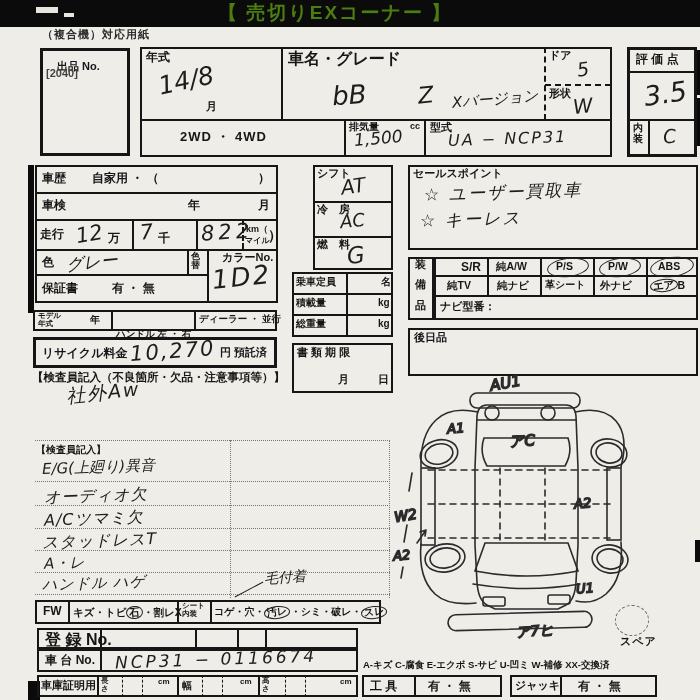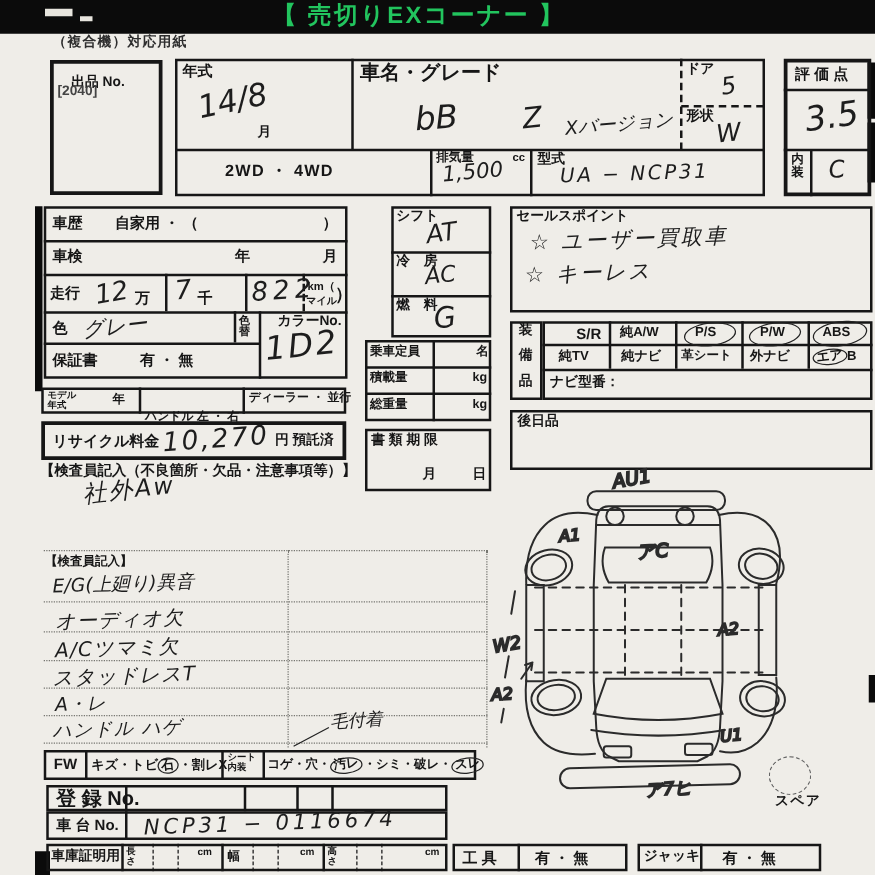--- a/index.html
+++ b/index.html
@@ -27,21 +27,21 @@
   .topbar { position:absolute; left:0; top:0; width:700px; height:27px; background:#0b0b0b; }
   .stack { display:block; }
   svg text.hwm { font-family:"DejaVu Sans",sans-serif; font-style:italic; fill:#1d1d1d; }
 </style>
 </head>
 <body>
 
 <div class="sheet">
 
   <div class="topbar">
-    <span class="p" style="left:218px;top:3px;font-size:19px;color:#22c55e;letter-spacing:2px;">【 売切りEXコーナー 】</span>
+    <span class="p" style="left:218px;top:3px;font-size:19px;color:#4d7c0f;letter-spacing:2px;">【 売切りEXコーナー 】</span>
     <span class="white" style="left:36px;top:7px;width:22px;height:6px;"></span>
     <span class="white" style="left:64px;top:13px;width:10px;height:4px;"></span>
   </div>
 
   <span class="black" style="left:28px;top:165px;width:6px;height:148px;"></span>
   <span class="black" style="left:694px;top:50px;width:6px;height:45px;"></span>
   <span class="black" style="left:694px;top:98px;width:6px;height:48px;"></span>
   <span class="black" style="left:695px;top:540px;width:5px;height:22px;"></span>
   <span class="black" style="left:28px;top:681px;width:12px;height:19px;"></span>
 
@@ -281,20 +281,21 @@
 
   <div class="box" style="left:362px;top:675px;width:140px;height:22px;"></div>
   <span class="vl" style="left:414px;top:675px;height:22px;"></span>
   <span class="p" style="left:370px;top:680px;font-size:12px;">工 具</span>
   <span class="p" style="left:428px;top:680px;font-size:12px;">有 ・ 無</span>
   <div class="box" style="left:510px;top:675px;width:147px;height:22px;"></div>
   <span class="vl" style="left:560px;top:675px;height:22px;"></span>
   <span class="p" style="left:515px;top:680px;font-size:11px;">ジャッキ</span>
   <span class="p" style="left:578px;top:680px;font-size:12px;">有 ・ 無</span>
 
+  <span class="p" style="left:363px;top:660px;font-size:9.5px;">A-キズ C-腐食 E-エクボ S-サビ U-凹ミ W-補修 XX-交換済</span>
 
   <svg style="position:absolute;left:390px;top:372px;" width="310" height="272" viewBox="0 0 310 272" fill="none" stroke="#2b2b2b" stroke-width="1.6" stroke-linecap="round">
 
     <rect x="80" y="21" width="110" height="15" rx="7"></rect>
 
     <path d="M 97,33 L 176,33 Q 185,33 186,44 L 188,96 L 188,173 L 186,210 Q 185,228 176,233 L 168,237 L 105,237 L 97,233 Q 88,228 87,210 L 85,173 L 85,96 L 87,44 Q 88,33 97,33 Z"></path>
     <line x1="87" y1="48" x2="186" y2="48"></line>
     <circle cx="102" cy="41" r="7"></circle>
     <circle cx="158" cy="41" r="7"></circle>
 

